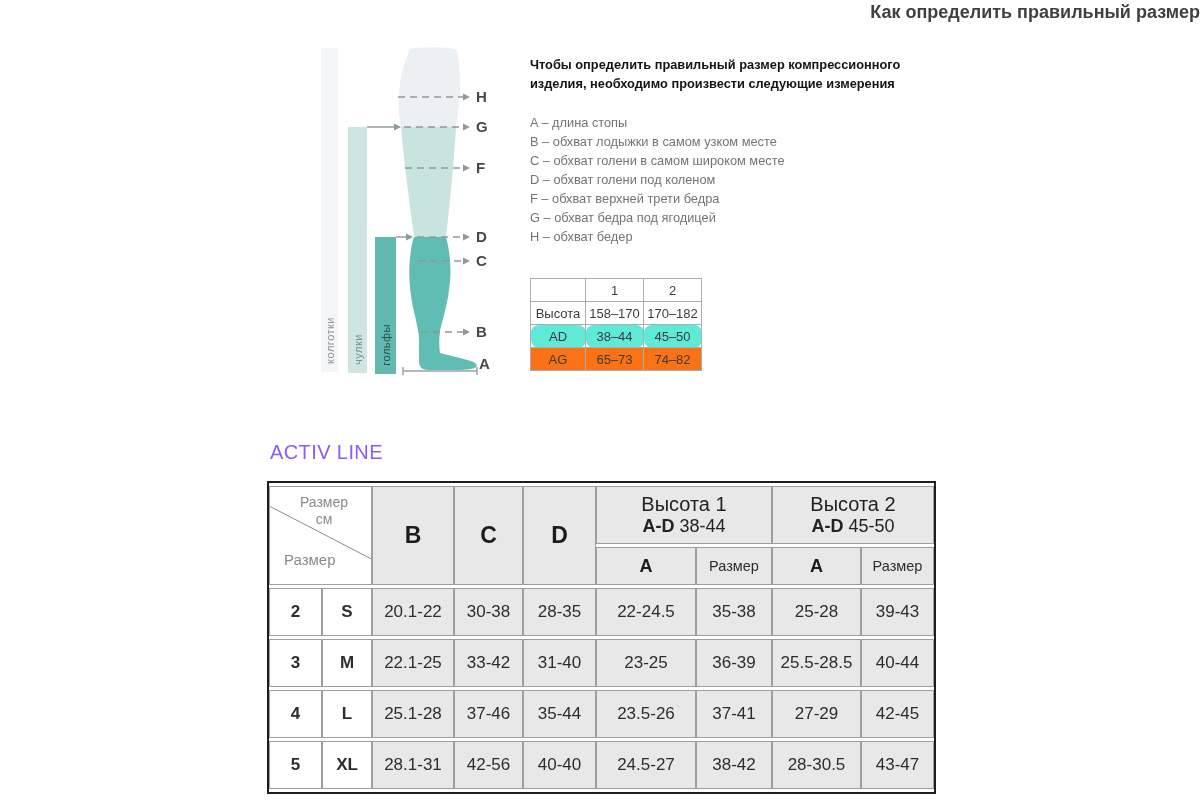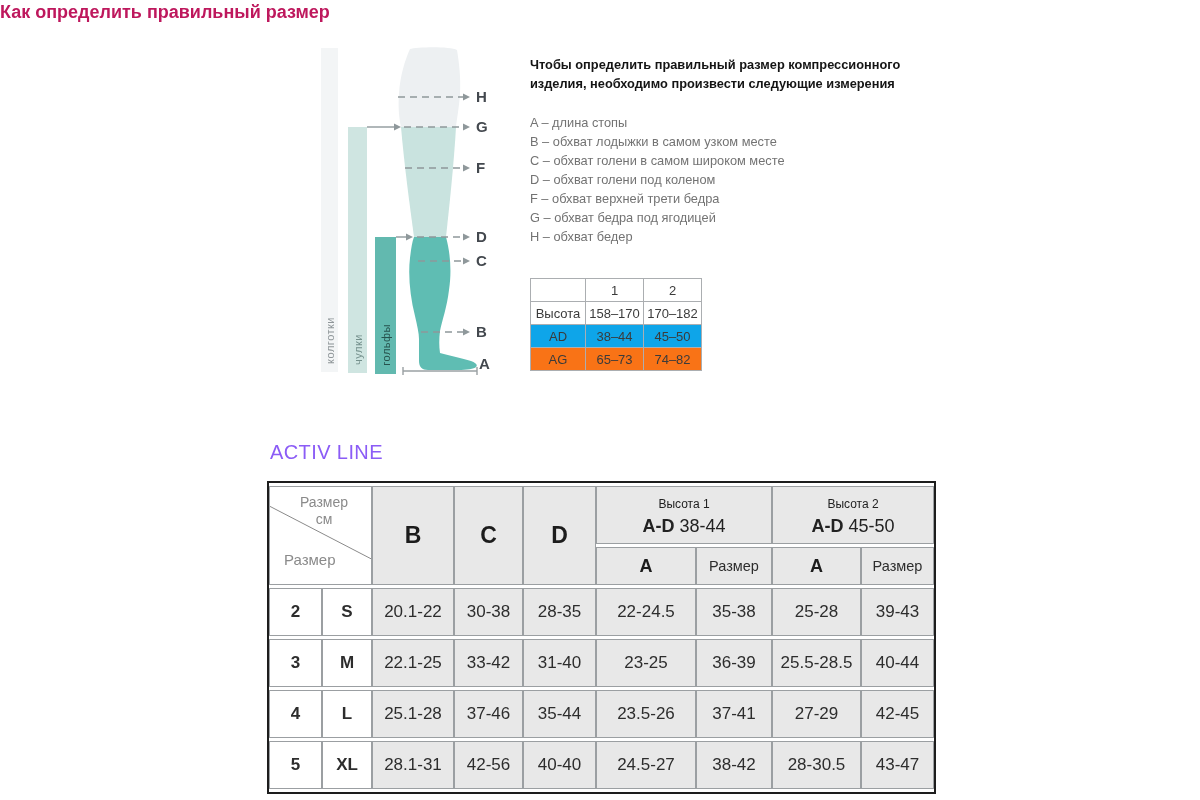--- a/index.html
+++ b/index.html
@@ -1,22 +1,22 @@
 <!DOCTYPE html>
 <html><head>
 <meta charset="utf-8">
 <style>
   * { margin:0; padding:0; box-sizing:border-box; }
   html,body { background:#ffffff; }
   body { font-family:"Liberation Sans", sans-serif; color:#2d2d2d; }
   .page { position:relative; width:1200px; height:800px; background:#fff; overflow:hidden; }
 
   
-  .main-title { position:absolute; left:0; top:2px; width:1200px; text-align:left;
-    font-size:18px; font-weight:bold; color:#be185d; }
+  .main-title { position:absolute; left:0; top:2px; width:1200px; text-align:right;
+    font-size:18px; font-weight:bold; color:#404040; }
 
   
   .diagram { position:absolute; left:300px; top:40px; width:210px; height:340px; }
   .bar { position:absolute; display:flex; align-items:flex-end; justify-content:center; padding-bottom:8px; }
   .bar-label { writing-mode:vertical-rl; transform:rotate(180deg); font-size:11px; letter-spacing:0.5px; }
   .bar-tights   { left:21px; top:8px;   width:17px; height:324px; background:#f3f5f6; }
   .bar-tights .bar-label { color:#8f9699; }
   .bar-stockings{ left:48px; top:87px;  width:19px; height:246px; background:#cfe5e1; }
   .bar-stockings .bar-label { color:#74908c; }
   .bar-kneesocks{ left:75px; top:197px; width:21px; height:137px; background:#62b9af; }
@@ -29,35 +29,35 @@
   .info-intro { font-size:12.8px; font-weight:bold; color:#141414; line-height:19px; }
   .measure-list { margin-top:20px; list-style:none; }
   .measure-list li { font-size:12.8px; color:#737373; line-height:19px; }
 
   
   .height-table { position:absolute; left:530px; top:278px; border-collapse:collapse; }
   .height-table td { border:1px solid #abaeb1; text-align:center; vertical-align:middle;
      font-size:13px; color:#3b3b3b; height:23px; }
   .height-table .c-label { width:55px; }
   .height-table .c-val { width:58px; }
-  .height-table tr.r-ad td { background:#0ea5e9; }
+  .height-table tr.r-ad td { background:#5eead4;border-radius:8px; }
   .height-table tr.r-ag td { background:#f97316; }
 
   
   .activ-heading { position:absolute; left:270px; top:441px; font-size:20px; letter-spacing:0.4px; color:#8b5cf6; }
   .activ-table { position:absolute; left:267px; top:481px; border-collapse:separate; border-spacing:0 3px;
      border:2px solid #1d1d1d; background:#fff; table-layout:fixed; }
   .activ-table td { border:1px solid #9b9fa2; text-align:center; vertical-align:middle; background:#e8e8e8;
      overflow:hidden; }
   .activ-table td.white { background:#ffffff; }
   .activ-table tr.hrow1 td { height:58px; }
   .activ-table tr.hrow2 td { height:38px; }
   .activ-table tr.brow td { height:48px; font-size:17px; color:#2d2d2d; }
   .bcd { font-size:23px; font-weight:bold; color:#1c1c1c; }
-  .grp-title { font-size:12px; color:#222; line-height:22px; }
+  .grp-title { font-size:20px; color:#222; line-height:22px; }
   .grp-range { font-size:18px; color:#222; line-height:22px; }
   .grp-range .rng-label { font-weight:bold; }
   .sub-a { font-size:18px; font-weight:bold; color:#1c1c1c; }
   .sub-razmer { font-size:14.5px; color:#2d2d2d; }
   .cell-num { font-size:20px; font-weight:bold; color:#111; }
   .cell-size { font-size:21px; font-weight:bold; color:#111; }
   .corner { position:relative; }
   .corner svg { position:absolute; left:0; top:0; width:100%; height:100%; }
   .corner-top { position:absolute; top:7px; right:12px; width:70px; text-align:center;
      font-size:14px; color:#8a8a8a; line-height:17px; }

